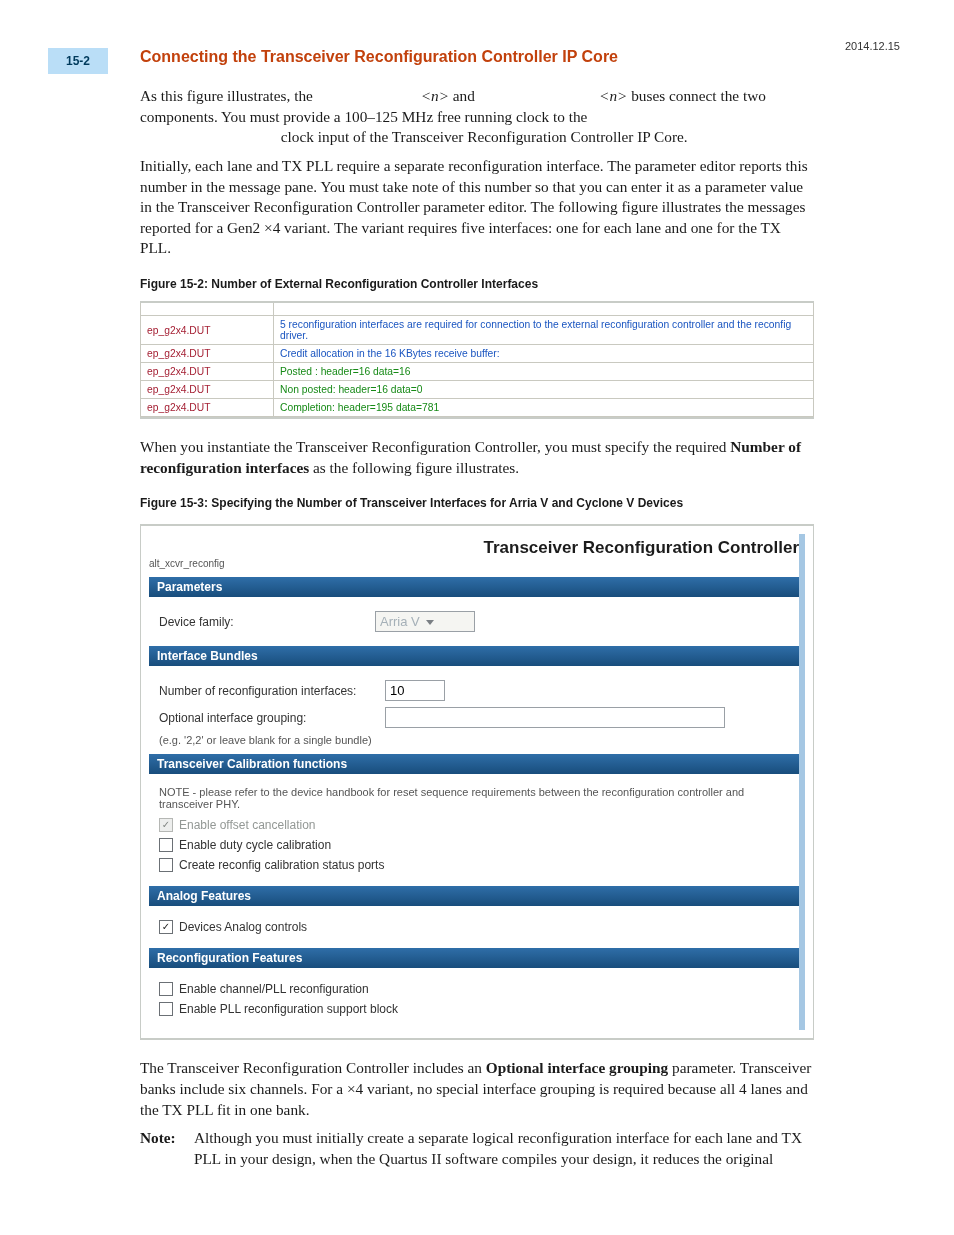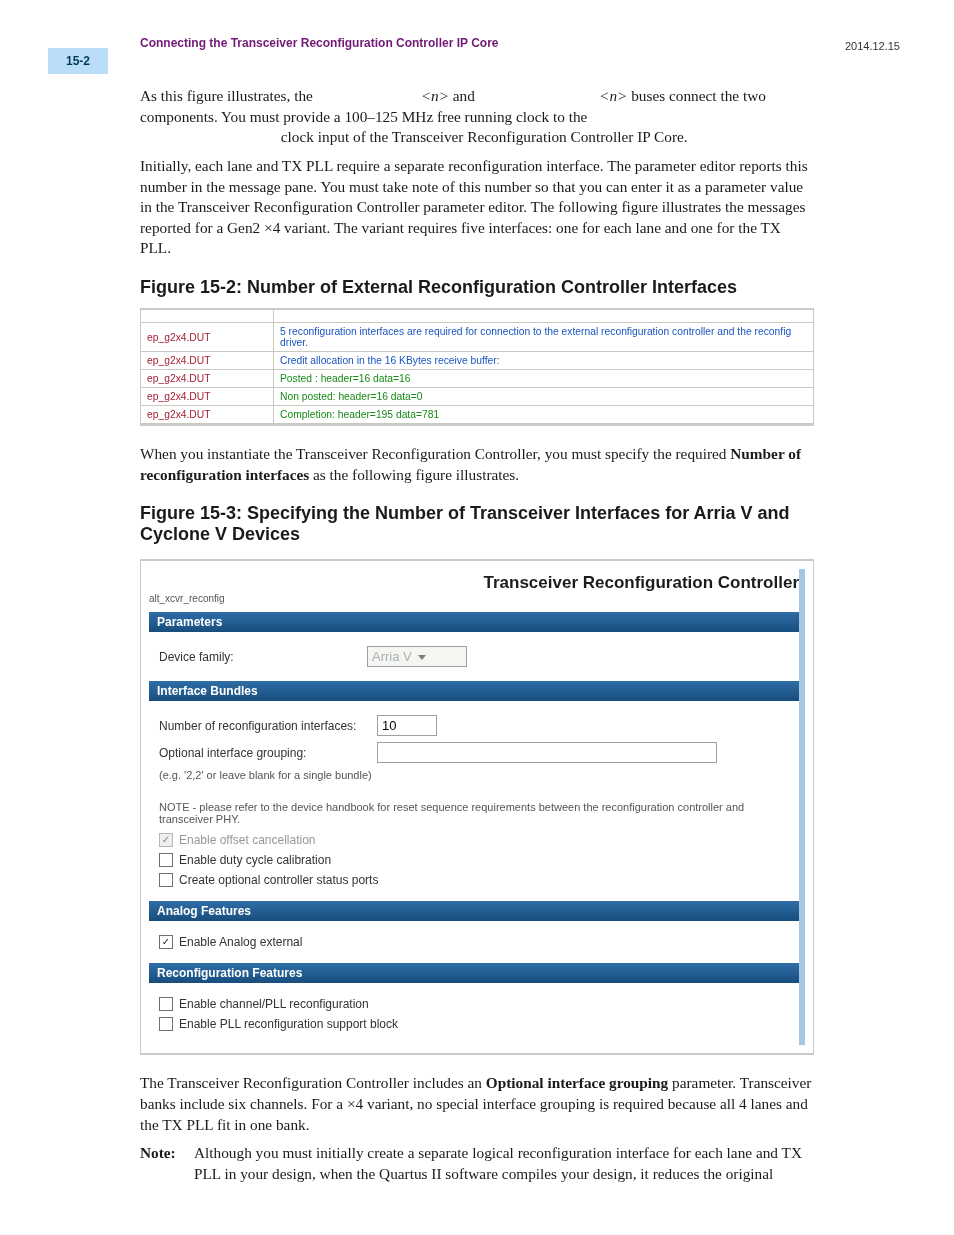--- a/index.html
+++ b/index.html
@@ -19,26 +19,26 @@
     font-weight: bold;
     font-size: 12px;
     padding: 6px 18px;
   }
   .header {
     position: relative;
     height: 78px;
   }
   .header-title {
     position: absolute;
-    top: 36px;
+    top: 48px;
     left: 140px;
     font-family: Arial, sans-serif;
     font-weight: bold;
-    font-size: 12px;
-    color: #701a75;
+    font-size: 16px;
+    color: #c2410c;
   }
   .header-date {
     position: absolute;
     top: 40px;
     right: 54px;
     font-family: Arial, sans-serif;
     font-size: 11px;
     color: #333;
   }
   .content {
@@ -50,21 +50,21 @@
     margin: 8px 0;
   }
   .indent {
     margin-left: 52px;
   }
   .i { font-style: italic; }
   .b { font-weight: bold; }
   .fig-title {
     font-family: Arial, sans-serif;
     font-weight: bold;
-    font-size: 18px;
+    font-size: 12px;
     margin: 18px 0 10px 0;
   }
   
   .fig2-wrap {
     border-top: 2px solid #c8ccc7;
     border-bottom: 2px solid #c8ccc7;
     padding: 0;
     margin: 8px 0 18px 0;
   }
   .msgtable {
@@ -118,21 +118,21 @@
     background: linear-gradient(#2f6ea8, #184d7c);
     color: #fff;
     font-weight: bold;
     font-size: 12px;
     padding: 3px 8px;
     position: relative;
   }
   .section-body {
     padding: 8px 10px;
   }
-  .row { display: flex; align-items: center; margin: 6px 0; gap: 8px; }
+  .row { display: flex; align-items: center; margin: 6px 0; gap: 16px; }
   .row label { min-width: 200px; color: #333; }
   .sel, .txt {
     font-family: Tahoma, sans-serif;
     font-size: 13px;
     padding: 2px 4px;
     border: 1px solid #9aa0a6;
     background: #fff;
     box-sizing: border-box;
   }
   .sel { width: 100px; color: #95a0aa; background: #f5f5f2; }
@@ -240,41 +240,42 @@
           <label style="min-width:210px">Number of reconfiguration interfaces:</label>
           <input class="txt txt-sm" value="10" style="">
         </div>
         <div class="row">
           <label style="min-width:210px">Optional interface grouping:</label>
           <input class="txt txt-lg" value="" style="">
         </div>
         <div class="hint">(e.g. '2,2' or leave blank for a single bundle)</div>
       </div>
 
+      <div class="section-bar"><span>Transceiver Calibration functions</span></div>
       <div class="section-body">
         <div class="hint" style="margin-bottom:8px">NOTE - please refer to the device handbook for reset sequence requirements between the reconfiguration controller and transceiver PHY.</div>
         <div class="chk">
           <span class="cbox dis checked"></span>
           <span class="dis-label">Enable offset cancellation</span>
         </div>
         <div class="chk">
           <span class="cbox"></span>
           <span>Enable duty cycle calibration</span>
         </div>
         <div class="chk">
           <span class="cbox"></span>
-          <span>Create optional controller status ports</span>
+          <span>Create reconfig calibration status ports</span>
         </div>
       </div>
 
       <div class="section-bar"><span>Analog Features</span></div>
       <div class="section-body">
         <div class="chk">
           <span class="cbox checked"></span>
-          <span>Enable Analog external</span>
+          <span>Devices Analog controls</span>
         </div>
       </div>
 
       <div class="section-bar"><span>Reconfiguration Features</span></div>
       <div class="section-body">
         <div class="chk">
           <span class="cbox"></span>
           <span>Enable channel/PLL reconfiguration</span>
         </div>
         <div class="chk">

